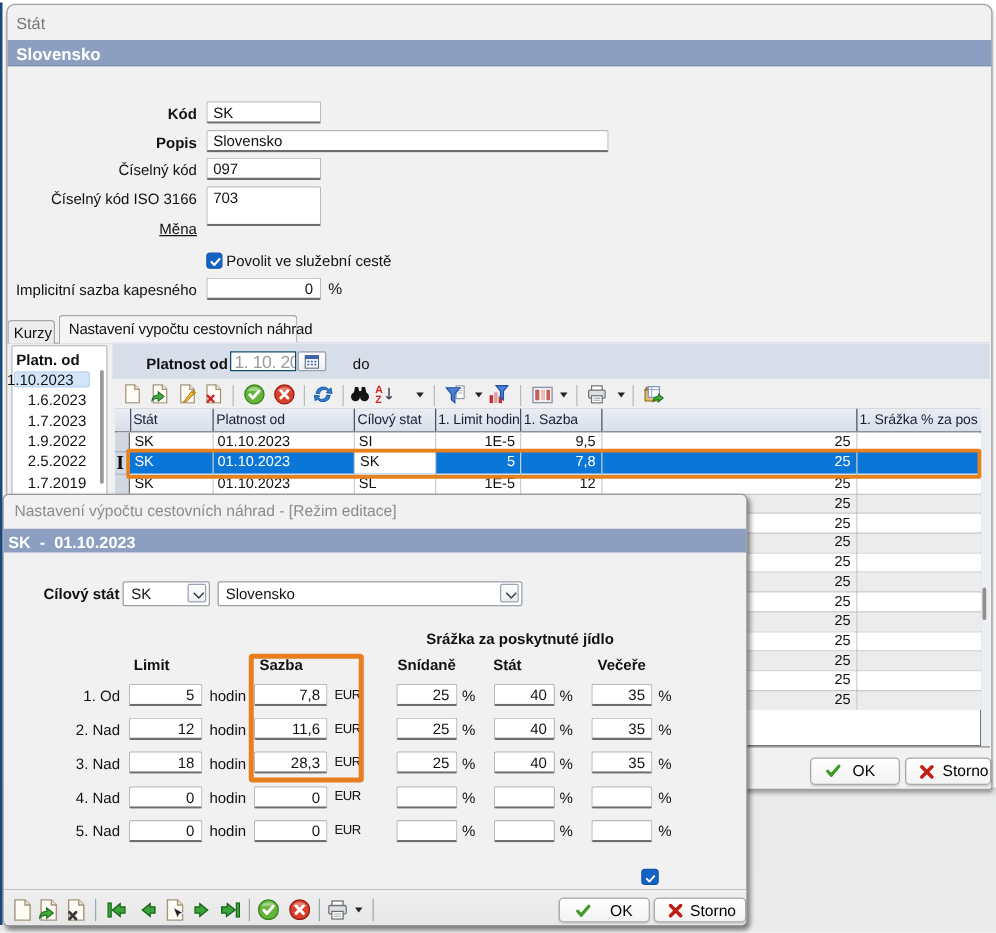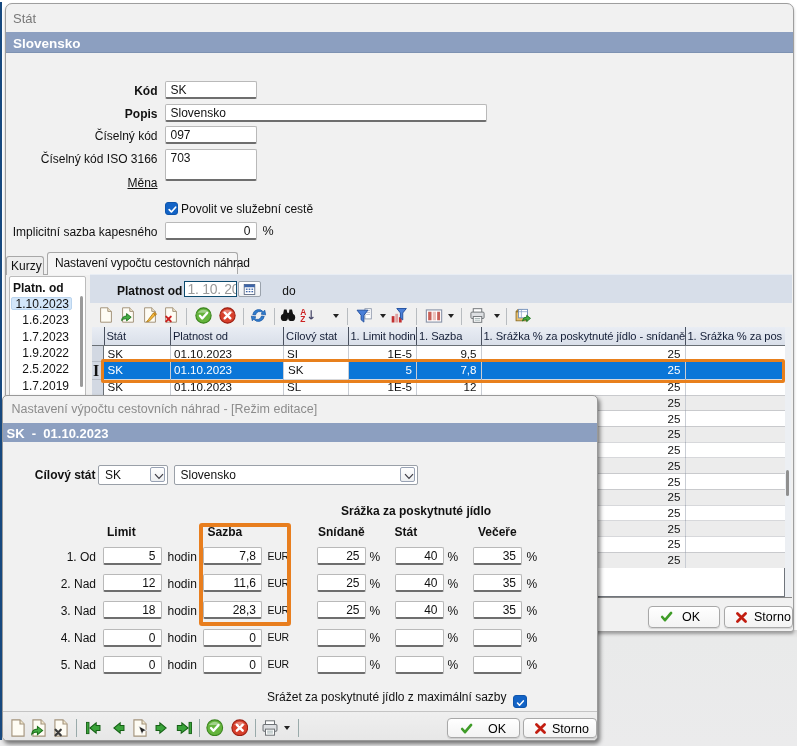--- a/index.html
+++ b/index.html
@@ -45,21 +45,21 @@
     <div class="in inr" style="left:159px;top:218.5px;width:92px;height:18px">0</div>
     <div class="lab " style="left:257px;top:220.5px;font-size:12.5px">%</div>
     <div class="abs" style="left:0.5px;top:270.5px;width:786px;height:325px;background:#f0f0f0;border-top:1px solid #a8a8a8"></div>
     <div class="abs" style="left:0px;top:252.5px;width:38.5px;height:19px;background:#ededed;border:1px solid #a8a8a8;border-bottom:none;border-radius:3px 3px 0 0"></div>
     <div class="lab " style="left:5.5px;top:255.5px;">Kurzy</div>
     <div class="abs" style="left:41.2px;top:248px;width:191px;height:23.5px;background:#f5f5f5;border:1px solid #a8a8a8;border-bottom:none;border-radius:3px 3px 0 0"></div>
     <div class="lab " style="left:49.5px;top:252.5px;letter-spacing:-0.15px">Nastavení vypočtu cestovních náhrad</div>
     <div class="abs" style="left:3.2px;top:272px;width:77px;height:316px;background:#fff;border:1px solid #bcbcbc;border-radius:2px"></div>
     <div class="lab b" style="left:7.5px;top:277.5px;">Platn. od</div>
     <div class="abs" style="left:5px;top:293px;width:61.5px;height:13.8px;background:#d3e6f9;border:1px solid #bad4ee;border-radius:2px"></div>
-    <div class="lab" style="left:0;top:293.6px;width:63.5px;text-align:right">1.10.2023</div>
+    <div class="lab" style="left:0;top:293.6px;width:63.5px;text-align:left">1.10.2023</div>
     <div class="lab" style="left:0;top:309.90000000000003px;width:63.5px;text-align:right">1.6.2023</div>
     <div class="lab" style="left:0;top:326.20000000000005px;width:63.5px;text-align:right">1.7.2023</div>
     <div class="lab" style="left:0;top:342.5px;width:63.5px;text-align:right">1.9.2022</div>
     <div class="lab" style="left:0;top:358.8px;width:63.5px;text-align:right">2.5.2022</div>
     <div class="lab" style="left:0;top:375.1px;width:63.5px;text-align:right">1.7.2019</div>
     <div class="abs" style="left:74.8px;top:292.5px;width:2.6px;height:91px;background:#9a9a9a;border-radius:1.5px"></div>
     <div class="abs" style="left:84.5px;top:270px;width:701.5px;height:29px;background:#d7dee9;border-top:1px solid #e8edf4"></div>
     <div class="lab b" style="left:111.5px;top:280px;font-size:12px">Platnost od</div>
     <div class="abs" style="left:178px;top:277.2px;width:53.5px;height:16.5px;background:#fff;border:1px solid #0c4a6e;font-size:14px;letter-spacing:-0.3px;line-height:15.5px;color:#9a9a9a;padding-left:3px;white-space:nowrap;overflow:hidden">1. 10. 2023</div>
     <div class="abs" style="left:232px;top:277.2px;width:23.5px;height:16.5px;background:linear-gradient(#fff,#eef0f2);border:1px solid #9aa2ac;border-radius:2px">
@@ -164,21 +164,20 @@
         <path d="M8 14.2q.3-3.6 4-3.8V8.8l3.6 2.9-3.6 3v-1.9q-2.7 0-4 1.4z" fill="#44ad44" stroke="#1c711c" stroke-width="0.8" transform="translate(-1,-1)"></path>
       </svg></div>
     <div class="abs" style="left:86px;top:323px;width:693.5px;height:270px;background:#fff;border:1px solid #70757c"></div>
     <div class="abs" style="left:86.5px;top:323.5px;width:692.5px;height:17.5px;background:linear-gradient(#e9edf4,#d9dfe9)">
       <div class="hcell" style="left:0px;width:11.5px"></div>
       <div class="hcell" style="left:11.5px;width:66.5px">Stát</div>
       <div class="hcell" style="left:78px;width:113px">Platnost od</div>
       <div class="hcell" style="left:191px;width:64.5px">Cílový stat</div>
       <div class="hcell" style="left:255.5px;width:68.5px">1. Limit hodin</div>
       <div class="hcell" style="left:324px;width:64.5px">1. Sazba</div>
-      <div class="hcell" style="left:388.5px;width:204px">1. Srážka % za poskytnuté jídlo - snídaně</div>
       <div class="hcell" style="left:592.5px;width:100px">1. Srážka % za pos</div>
       <div class="abs" style="left:11.5px;top:0;width:1.4px;height:17.5px;background:#4a5260"></div>
       <div class="abs" style="left:78px;top:0;width:1.4px;height:17.5px;background:#4a5260"></div>
       <div class="abs" style="left:191px;top:0;width:1.4px;height:17.5px;background:#4a5260"></div>
       <div class="abs" style="left:255.5px;top:0;width:1.4px;height:17.5px;background:#4a5260"></div>
       <div class="abs" style="left:324px;top:0;width:1.4px;height:17.5px;background:#4a5260"></div>
       <div class="abs" style="left:388.5px;top:0;width:1.4px;height:17.5px;background:#4a5260"></div>
       <div class="abs" style="left:592.5px;top:0;width:1.4px;height:17.5px;background:#4a5260"></div>
       <div class="abs" style="left:0;top:17.5px;width:692.5px;height:1px;background:#6a7076"></div>
     </div>
@@ -362,21 +361,20 @@
     <div class="lab" style="left:164.5px;top:262.68px">hodin</div>
     <div class="in inr" style="left:200px;top:260.18px;width:59px;height:18px">0</div>
     <div class="lab" style="left:264.5px;top:262.68px;font-size:10.5px;letter-spacing:-0.3px">EUR</div>
     <div class="in inr" style="left:313.5px;top:260.18px;width:49px;height:18px"></div>
     <div class="lab" style="left:366.5px;top:262.68px">%</div>
     <div class="in inr" style="left:391.5px;top:260.18px;width:49px;height:18px"></div>
     <div class="lab" style="left:444.5px;top:262.68px">%</div>
     <div class="in inr" style="left:470px;top:260.18px;width:49px;height:18px"></div>
     <div class="lab" style="left:523.5px;top:262.68px">%</div>
     <div class="abs" style="left:195.5px;top:127.5px;width:92px;height:102.5px;border:4px solid #e87e1e;border-radius:3px;z-index:5"></div>
-    <div class="lab" style="left:199px;top:294px;width:304.5px;text-align:right">Srážet za poskytnuté jídlo z maximální sazby</div>
     <div class="cbx" style="left:510px;top:299.5px;width:13.5px;height:13px">
       <svg width="11" height="10" viewBox="0 0 13 13">
         <path d="M2.6 6.6l2.6 2.8 5-5.6" stroke="#fff" stroke-width="2" fill="none" stroke-linecap="round" stroke-linejoin="round"></path>
       </svg>
     </div>
     <div class="abs" style="left:0;top:315px;width:593.5px;height:29.5px;background:linear-gradient(#efefef,#e7e7e7);border-top:1px solid #c4c4c4;border-radius:0 0 4px 4px"></div>
     <div class="abs" style="left:6px;top:323px;width:18px;height:18px"><svg width="18" height="18" viewBox="0 0 16 16">
         <path d="M2.6 0.8h7.2l3.6 3.6v10.8H2.6z" fill="#fefcf4" stroke="#a4947c" stroke-width="1"></path>
         <path d="M9.8 0.8v3.6h3.6" fill="#f3e8cf" stroke="#a4947c" stroke-width="1"></path>
       </svg></div>

